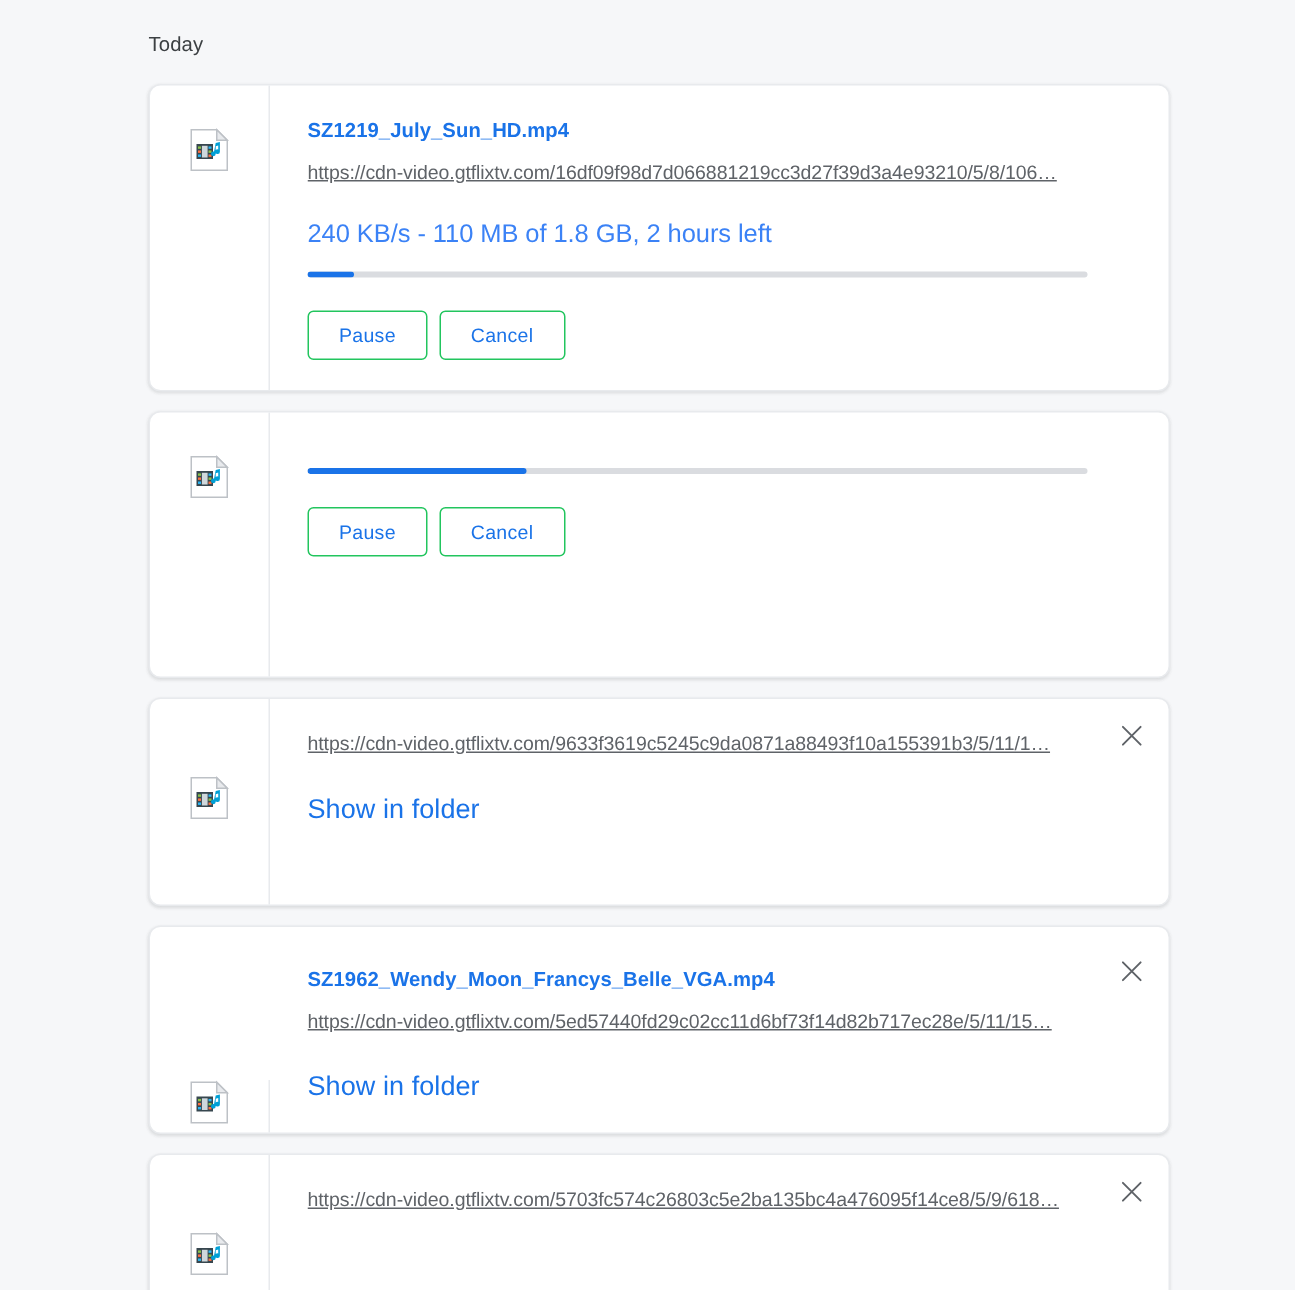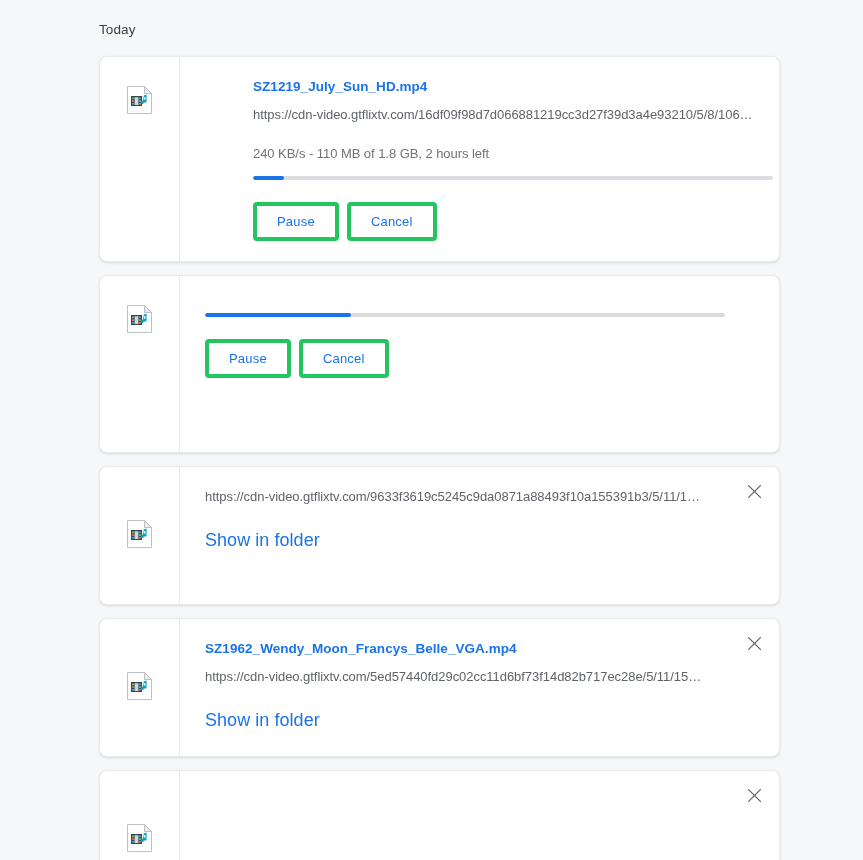--- a/index.html
+++ b/index.html
@@ -78,24 +78,25 @@
     text-overflow: ellipsis;
     cursor: pointer;
   }
   .file-url {
     font-size: 13px;
     color: #5f6368;
     white-space: nowrap;
     overflow: hidden;
     max-width: 522px;
     letter-spacing: -0.05px;
+    text-decoration: underline;
   }
   .file-status {
-    font-size: 13px;
-    color: #737373;
+    font-size: 17px;
+    color: #3b82f6;
     margin-top: 24px;
     letter-spacing: -0.05px;
   }
   .progress-track {
     margin-top: 15px;
     width: 520px;
     height: 4px;
     background: #dadce0;
     border-radius: 2px;
     overflow: hidden;
@@ -108,21 +109,21 @@
   .btn-row {
     margin-top: 22px;
     display: flex;
     gap: 8px;
   }
   .btn {
     font-family: "Liberation Sans", sans-serif;
     font-size: 13px;
     color: #1a73e8;
     background: #ffffff;
-    border: 4px solid #22c55e;
+    border: 1px solid #22c55e;
     border-radius: 4px;
     padding: 8px 20px;
     cursor: pointer;
     letter-spacing: 0.2px;
     line-height: 15px;
   }
   .show-folder {
     display: inline-block;
     margin-top: 26px;
     font-size: 18px;
@@ -150,21 +151,21 @@
   .file-icon { display: block; }
 </style>
 </head>
 <body>
 
 <div class="page">
 
   <div class="section-header">Today</div>
 
   <div class="cards">
-      <div class="card active" style="min-height: 178px; gap: 48px;">
+      <div class="card active" style="min-height: 178px;">
         <div class="card-icon-col">
   <span class="file-icon">
     <svg width="28" height="30" viewBox="0 0 28 30" xmlns="http://www.w3.org/2000/svg">
       <path d="M1.5 1.5 H18.5 L25.5 8.5 V28.5 H1.5 Z" fill="#ffffff" stroke="#bdc1c6" stroke-width="1"></path>
       <path d="M18.5 1.5 L25.5 8.5 H18.5 Z" fill="#e8eaed" stroke="#bdc1c6" stroke-width="1"></path>
       <rect x="5" y="11" width="11" height="10" fill="#37474f"></rect>
       <rect x="6" y="12.6" width="2" height="1.6" fill="#8bc34a"></rect>
       <rect x="6" y="15.3" width="2" height="1.6" fill="#ff7043"></rect>
       <rect x="6" y="18" width="2" height="1.6" fill="#29b6f6"></rect>
       <rect x="13" y="12.6" width="2" height="1.6" fill="#29b6f6"></rect>
@@ -233,21 +234,21 @@
       <path d="M17.8 10.4 L20.6 9.6 V16.1 a1.55 1.55 0 1 1 -1.1 -1.45 V12 l-1.7 .5 v5 a1.55 1.55 0 1 1 -1.1 -1.45 Z" fill="#00a0d6"></path>
     </svg>
   </span>
 </div>
         <div class="card-body"><div class="file-url">https://cdn-video.gtflixtv.com/9633f3619c5245c9da0871a88493f10a155391b3/5/11/1…</div><a class="show-folder">Show in folder</a><button class="close-btn">
   <svg width="15" height="15" viewBox="0 0 15 15" xmlns="http://www.w3.org/2000/svg">
     <path d="M1.6 1.6 L13.4 13.4 M13.4 1.6 L1.6 13.4" stroke="#5f6368" stroke-width="1.3" stroke-linecap="round"></path>
   </svg>
 </button></div>
       </div>
-      <div class="card completed" style="min-height: 139px;">
+      <div class="card completed" style="min-height: 139px; align-items: flex-end;">
         <div class="card-icon-col">
   <span class="file-icon">
     <svg width="28" height="30" viewBox="0 0 28 30" xmlns="http://www.w3.org/2000/svg">
       <path d="M1.5 1.5 H18.5 L25.5 8.5 V28.5 H1.5 Z" fill="#ffffff" stroke="#bdc1c6" stroke-width="1"></path>
       <path d="M18.5 1.5 L25.5 8.5 H18.5 Z" fill="#e8eaed" stroke="#bdc1c6" stroke-width="1"></path>
       <rect x="5" y="11" width="11" height="10" fill="#37474f"></rect>
       <rect x="6" y="12.6" width="2" height="1.6" fill="#8bc34a"></rect>
       <rect x="6" y="15.3" width="2" height="1.6" fill="#ff7043"></rect>
       <rect x="6" y="18" width="2" height="1.6" fill="#29b6f6"></rect>
       <rect x="13" y="12.6" width="2" height="1.6" fill="#29b6f6"></rect>
@@ -276,20 +277,21 @@
       <rect x="6" y="18" width="2" height="1.6" fill="#29b6f6"></rect>
       <rect x="13" y="12.6" width="2" height="1.6" fill="#29b6f6"></rect>
       <rect x="13" y="15.3" width="2" height="1.6" fill="#8bc34a"></rect>
       <rect x="13" y="18" width="2" height="1.6" fill="#ff7043"></rect>
       <rect x="8.6" y="12.2" width="3.8" height="7.8" fill="#cfd8dc"></rect>
       <path d="M17.8 10.4 L20.6 9.6 V16.1 a1.55 1.55 0 1 1 -1.1 -1.45 V12 l-1.7 .5 v5 a1.55 1.55 0 1 1 -1.1 -1.45 Z" fill="#00a0d6"></path>
     </svg>
   </span>
 </div>
         <div class="card-body">
+          <div class="file-url">https://cdn-video.gtflixtv.com/5703fc574c26803c5e2ba135bc4a476095f14ce8/5/9/618…</div>
           <button class="close-btn">
   <svg width="15" height="15" viewBox="0 0 15 15" xmlns="http://www.w3.org/2000/svg">
     <path d="M1.6 1.6 L13.4 13.4 M13.4 1.6 L1.6 13.4" stroke="#5f6368" stroke-width="1.3" stroke-linecap="round"></path>
   </svg>
 </button>
         </div>
       </div>
     </div>
 
 </div>

